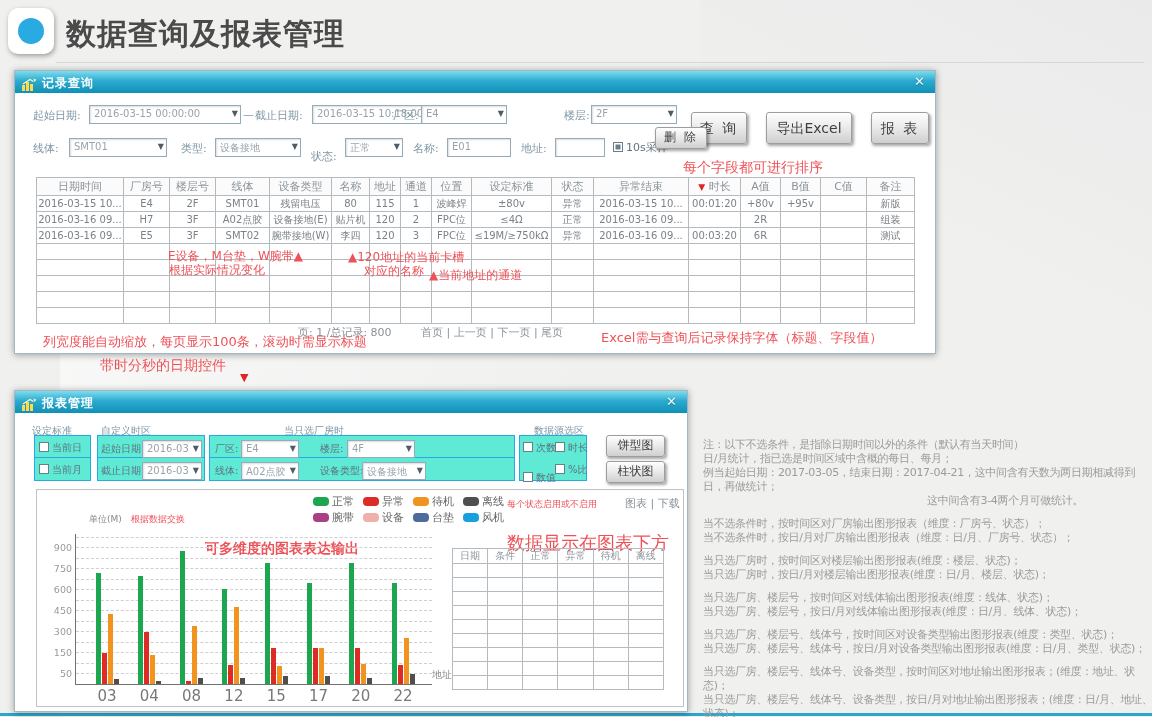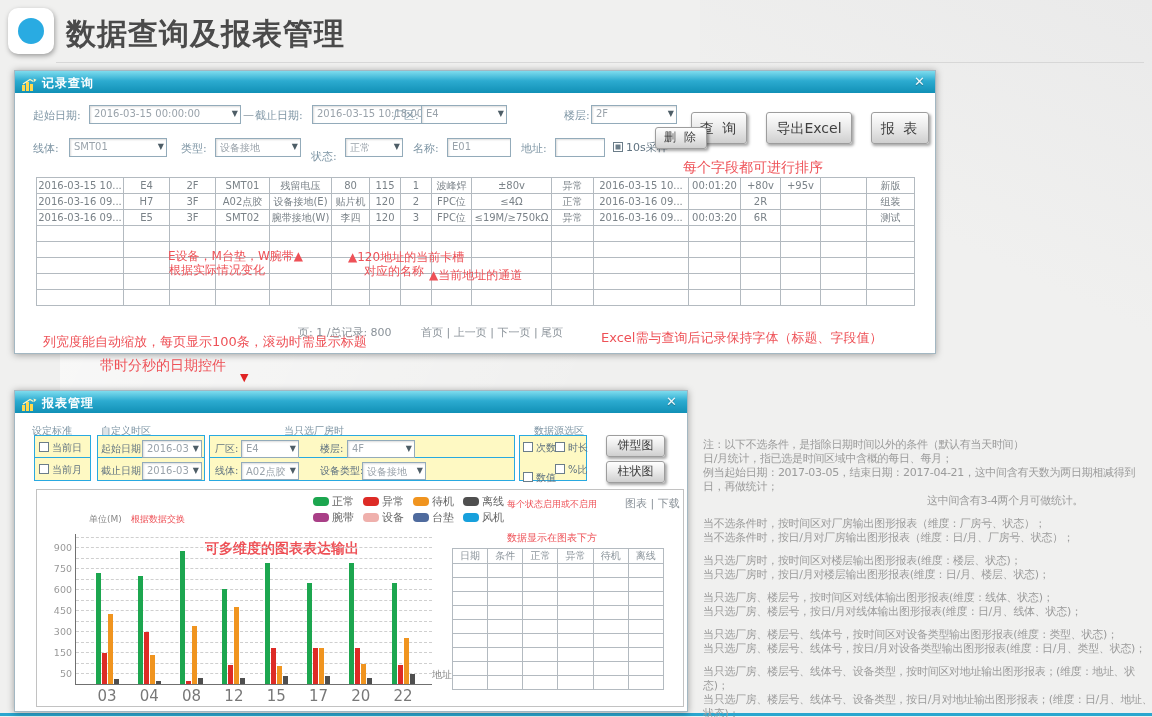--- a/index.html
+++ b/index.html
@@ -29,21 +29,21 @@
   table.grid{border-collapse:collapse;table-layout:fixed;}
   table.grid th,table.grid td{border:1px solid #b3bac0;font-weight:normal;text-align:center;overflow:hidden;white-space:nowrap;padding:0;}
   #records-table{position:absolute;left:21px;top:106px;width:878px;}
   #records-table th{height:17px;font-size:11px;color:#8b949b;background:#fbfbfb;}
   #records-table td{height:15px;font-size:10px;color:#7a8288;}
   .sort-tri{color:#e02424;font-size:9px;}
   .pg{position:absolute;font-size:11px;color:#8a9299;white-space:nowrap;}
   .pg a{color:#8a9299;text-decoration:none;cursor:pointer;}
   
   .grp-lbl{position:absolute;font-size:10px;color:#7f96a5;white-space:nowrap;}
-  .grp-box{position:absolute;border:1px solid #29a9e0;background:#fef9c3;height:44px;}
+  .grp-box{position:absolute;border:1px solid #29a9e0;background:#5eead4;height:44px;}
   .grp-box .mid{position:absolute;left:0;right:0;top:21px;border-top:1px solid #29a9e0;}
   .g-row1{position:absolute;top:4px;left:0;right:0;height:16px;}
   .g-row2{position:absolute;top:26px;left:0;right:0;height:16px;}
   .cb{display:inline-block;width:8px;height:8px;border:1px solid #6b7d89;background:#fff;vertical-align:-1px;margin-right:3px;}
   .cb-filled{background:#fff;box-shadow:inset 0 0 0 1.5px #fff, inset 0 0 0 4px #6b7d89;}
   .cb-item{position:absolute;font-size:10px;color:#5f7280;white-space:nowrap;}
   .gdd{position:relative;display:inline-block;height:16px;background:#fff;border:1px solid #93abba;box-shadow:inset 1px 1px 2px rgba(0,0,0,.14);font-size:10px;color:#9aa3ab;vertical-align:top;}
   
   #chart-box{position:absolute;left:21px;top:98px;width:646px;height:216px;border:1px solid #c2c2c2;background:#fff;}
   .leg-row{position:absolute;display:flex;gap:9px;font-size:11px;color:#666;align-items:center;}
@@ -160,20 +160,39 @@
           <col style="width:80px">
           <col style="width:42px">
           <col style="width:95px">
           <col style="width:52px">
           <col style="width:40px">
           <col style="width:40px">
           <col style="width:46px">
           <col style="width:48px">
         </colgroup>
         <tbody>
+          <tr>
+            <th>日期时间</th>
+            <th>厂房号</th>
+            <th>楼层号</th>
+            <th>线体</th>
+            <th>设备类型</th>
+            <th>名称</th>
+            <th>地址</th>
+            <th>通道</th>
+            <th>位置</th>
+            <th>设定标准</th>
+            <th>状态</th>
+            <th>异常结束</th>
+            <th><span class="sort-tri">▼</span> 时长</th>
+            <th>A值</th>
+            <th>B值</th>
+            <th>C值</th>
+            <th>备注</th>
+          </tr>
           <tr>
             <td>2016-03-15 10...</td>
             <td>E4</td>
             <td>2F</td>
             <td>SMT01</td>
             <td>残留电压</td>
             <td>80</td>
             <td>115</td>
             <td>1</td>
             <td>波峰焊</td>
@@ -502,21 +521,21 @@
           <div class="bar" style="left:285.29999999999995px;height:20.5px;background:#f0941f"></div>
           <div class="bar" style="left:291.29999999999995px;height:5.6000000000000005px;background:#4f4f4f"></div>
           <div class="xlab" style="left:267.79999999999995px">20</div>
           <div class="bar" style="left:315.59999999999997px;height:101px;background:#1ca64f"></div>
           <div class="bar" style="left:321.59999999999997px;height:19.450000000000003px;background:#dd2b26"></div>
           <div class="bar" style="left:327.59999999999997px;height:45.7px;background:#f0941f"></div>
           <div class="bar" style="left:333.59999999999997px;height:10px;background:#4f4f4f"></div>
           <div class="xlab" style="left:310.09999999999997px">22</div>
         </div>
       <span style="position:absolute;left:395px;top:178px;font-size:10px;color:#888;">地址</span>
-      <div class="ann" style="left:470px;top:41px;font-size:10px;">数据显示在图表下方</div>
+      <div class="ann" style="left:470px;top:41px;font-size:18px;">数据显示在图表下方</div>
       <table class="grid" id="table2">
           <colgroup>
             <col style="width:35.166666666666664px">
             <col style="width:35.166666666666664px">
             <col style="width:35.166666666666664px">
             <col style="width:35.166666666666664px">
             <col style="width:35.166666666666664px">
             <col style="width:35.166666666666664px">
           </colgroup>
           <tbody>

